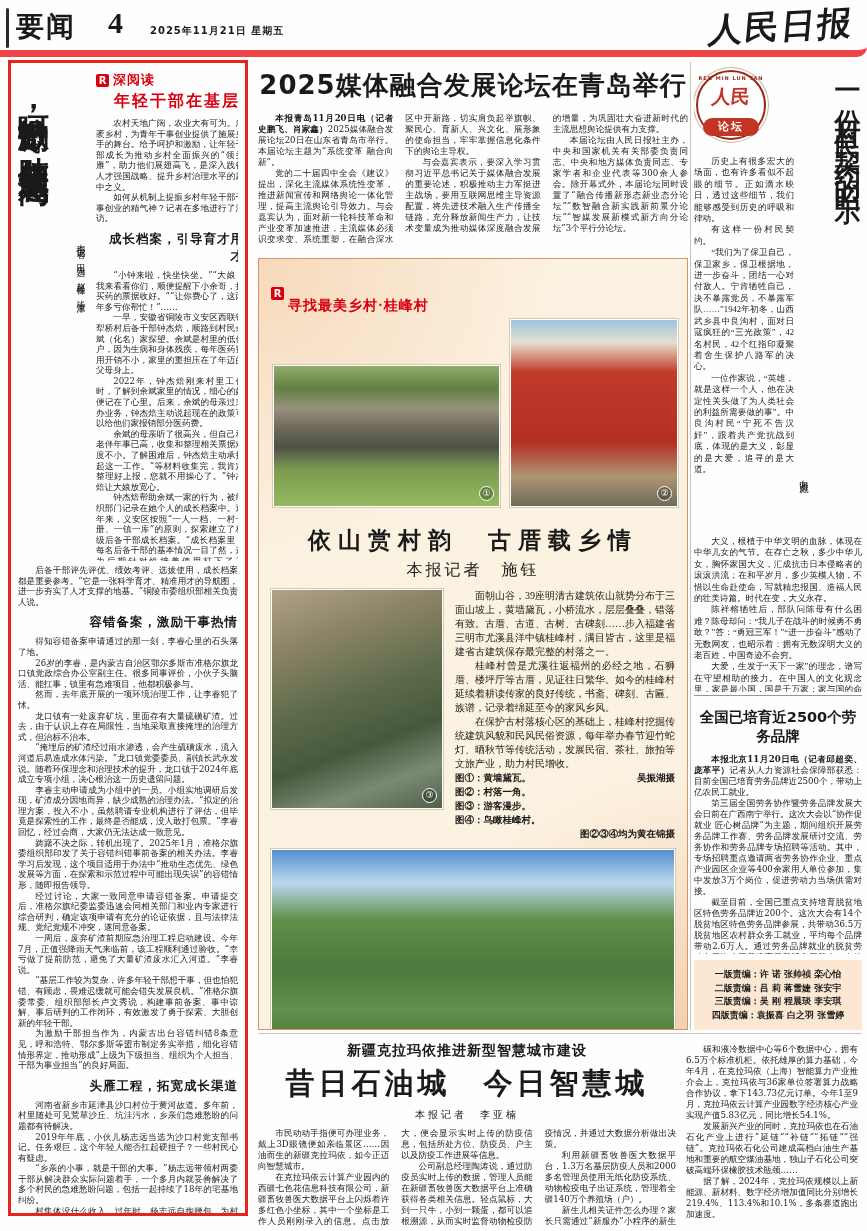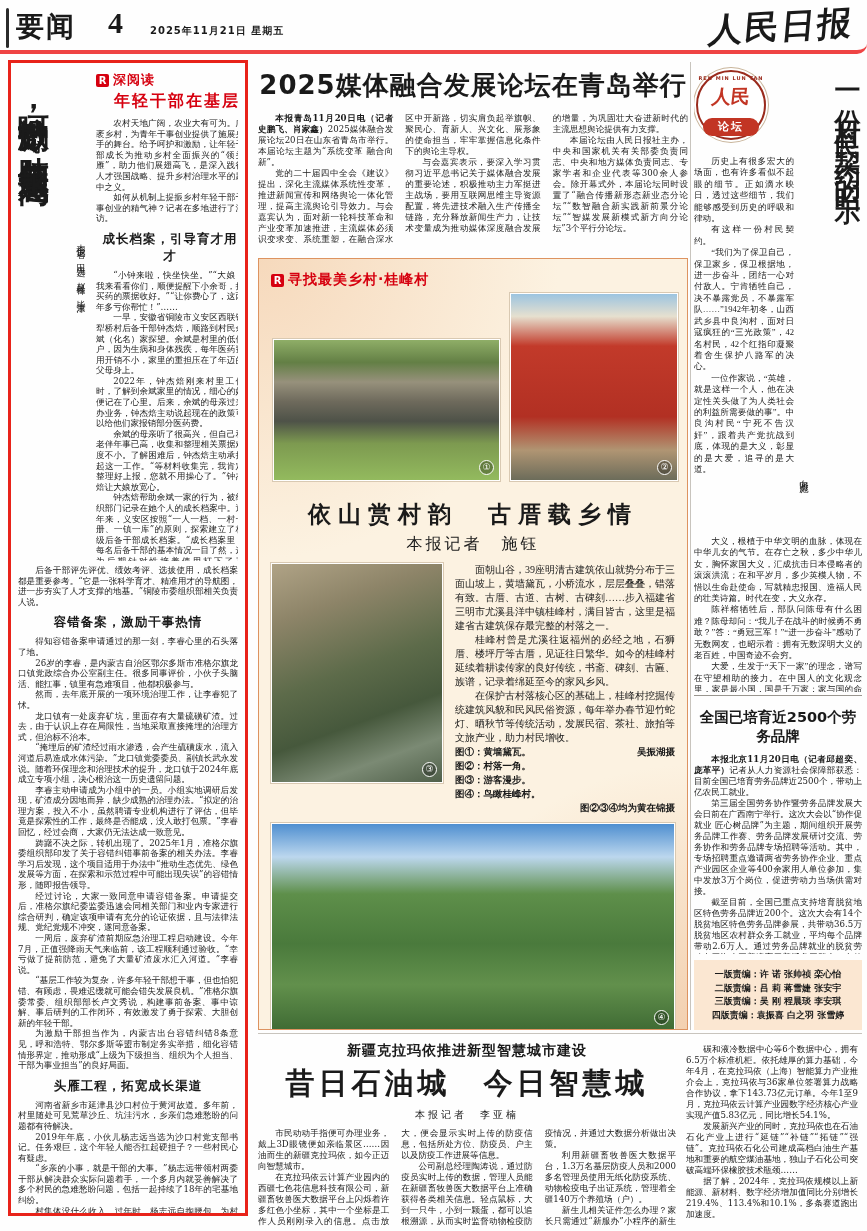--- a/index.html
+++ b/index.html
@@ -2,21 +2,21 @@
 <html><head>
 <meta charset="utf-8">
 <style>
   html,body{margin:0;padding:0;background:#e9e7e2;}
   #page{position:relative;width:867px;height:1231px;background:#fefefe;margin:0 auto;
         font-family:"DejaVu Sans","Liberation Sans",sans-serif;color:#1a1a1a;overflow:hidden;}
   .kai{font-family:"Liberation Serif","DejaVu Serif",serif;}
   p{margin:0;text-indent:2em;text-align:justify;}
   
   #header{position:absolute;left:0;top:0;width:867px;height:50px;
-          border-bottom:4px solid #ef4444;border-radius:0 0 10px 0;}
+          border-bottom:7px solid #ef4444;border-radius:0 0 10px 0;}
   .hd-bar{position:absolute;left:6px;top:8px;width:3px;height:40px;background:#2a2a2a;border-radius:2px;}
   .hd-section{position:absolute;left:16px;top:8px;font-size:28px;font-weight:bold;letter-spacing:2px;}
   .hd-num{position:absolute;left:108px;top:6px;font-size:30px;font-weight:bold;font-family:"Liberation Serif",serif;}
   .hd-date{position:absolute;left:150px;top:24px;font-size:10px;font-weight:bold;letter-spacing:1px;}
   .masthead{position:absolute;right:14px;top:4px;font-size:34px;font-weight:bold;
             font-family:"DejaVu Serif",serif;transform:skewX(-8deg) rotate(-3deg);letter-spacing:2px;}
   
   .vrule{position:absolute;width:1px;background:#c8c4bd;}
   .hrule{position:absolute;height:1px;background:#c8c4bd;}
   
@@ -25,24 +25,24 @@
   .la-top{position:relative;height:492px;overflow:hidden;}
   .la-headline{position:absolute;left:0;top:22px;height:470px;
                writing-mode:vertical-rl;text-orientation:upright;
                font-size:31px;font-weight:bold;letter-spacing:2px;line-height:1.0;}
   .la-byline{position:absolute;left:56px;top:168px;height:200px;
              writing-mode:vertical-rl;text-orientation:upright;font-size:9px;letter-spacing:2px;}
   .la-narrow{position:absolute;left:78px;top:0;width:148px;height:492px;overflow:hidden;}
   .badge-row{display:flex;align-items:center;gap:4px;margin:2px 0 2px 0;}
   .r-logo{display:inline-block;width:13px;height:13px;background:#d6000f;color:#fff;
           font-size:10px;font-weight:bold;text-align:center;line-height:13px;border-radius:2px;}
-  .badge-label{color:#d6000f;font-size:13px;font-weight:bold;letter-spacing:1px;}
+  .badge-label{color:#d6000f;font-size:13px;font-weight:bold;letter-spacing:1px;font-family:Liberation Serif, serif;}
   .la-kicker{color:#d6000f;font-size:16px;font-weight:bold;letter-spacing:2px;margin:2px 0 6px 18px;}
   .la-body p{font-size:8.6px;line-height:10.6px;font-family:"DejaVu Serif",serif;}
-  .la-sechead{font-size:12.5px;font-weight:bold;text-align:center;letter-spacing:1px;margin:7px 0 5px 0;}
+  .la-sechead{font-size:12.5px;font-weight:bold;text-align:right;letter-spacing:1px;margin:7px 0 5px 0;}
   .la-wide{margin-top:4px;}
   
   #forum-article{position:absolute;left:258px;top:62px;width:430px;height:192px;overflow:hidden;}
   .fa-title{font-size:26px;font-weight:bold;text-align:center;letter-spacing:1px;margin:6px 0 10px 0;}
   .fa-cols{column-count:3;column-gap:12px;height:132px;overflow:hidden;}
   .fa-cols p{font-size:8.6px;line-height:11px;font-family:"DejaVu Serif",serif;}
   .bold{font-weight:bold;}
   
   #feature{position:absolute;left:258px;top:258px;width:430px;height:772px;box-sizing:border-box;
            border:1px solid #dd9360;padding:10px 12px;overflow:hidden;
@@ -184,21 +184,21 @@
           <p>党的二十届四中全会《建议》提出，深化主流媒体系统性变革，推进新闻宣传和网络舆论一体化管理，提高主流舆论引导效力。与会嘉宾认为，面对新一轮科技革命和产业变革加速推进，主流媒体必须识变求变、系统重塑，在融合深水区中开新路，切实肩负起举旗帜、聚民心、育新人、兴文化、展形象的使命担当，牢牢掌握信息化条件下的舆论主导权。</p>
           <p>与会嘉宾表示，要深入学习贯彻习近平总书记关于媒体融合发展的重要论述，积极推动主力军挺进主战场，要用互联网思维主导资源配置，将先进技术融入生产传播全链路，充分释放新闻生产力，让技术变量成为推动媒体深度融合发展的增量，为巩固壮大奋进新时代的主流思想舆论提供有力支撑。</p>
           <p>本届论坛由人民日报社主办，中央和国家机关有关部委负责同志、中央和地方媒体负责同志、专家学者和企业代表等300余人参会。除开幕式外，本届论坛同时设置了“融合传播新形态新业态分论坛”“数智融合新实践新前景分论坛”“智媒发展新模式新方向分论坛”3个平行分论坛。</p>
         </div>
     </div>
   </div>
 
   <div id="feature">
     <div class="badge-row">
       <span class="r-logo">R</span>
-      <span class="badge-label" style="font-size:14px;">寻找最美乡村·桂峰村</span>
+      <span class="badge-label" style="font-size:14px;margin-top:26px;">寻找最美乡村·桂峰村</span>
     </div>
     <div class="feat-photos">
       <div class="photo ph1">
         <span class="ph-num">①</span>
       </div>
       <div class="photo ph2">
         <span class="ph-num">②</span>
       </div>
     </div>
     <div class="feat-title">依山赏村韵　古厝载乡情</div>

